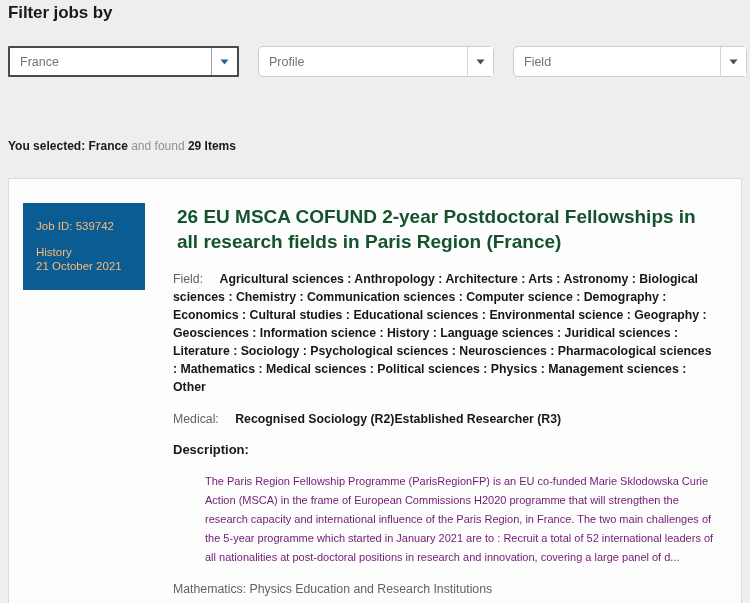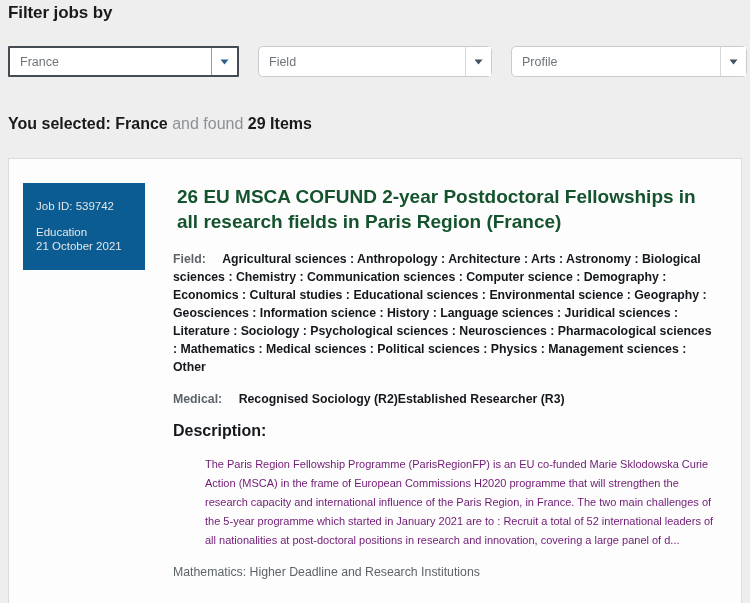--- a/index.html
+++ b/index.html
@@ -61,21 +61,22 @@
     justify-content: center;
     border-left: 1px solid #d3d7da;
     background: #ffffff;
   }
   .select-wrap.w1 .select-arrow { border-left: 1px solid #9aa0a6; }
   .select-arrow svg { display: block; }
 
   
   .selection-summary {
     padding: 38px 0 0 8px;
-    font-size: 16px;
+    font-size: 12px;
+    margin-top: 24px;
   }
   .selection-summary .lbl   { font-weight: bold; color: #1a1a1a; }
   .selection-summary .val   { font-weight: bold; color: #1a1a1a; }
   .selection-summary .mid   { font-weight: normal; color: #8d9196; }
   .selection-summary .count { font-weight: bold; color: #1a1a1a; }
 
   
   .card-area { padding: 25px 8px 0 8px; }
   .job-card {
     background: #fdfdfd;
@@ -87,21 +88,21 @@
   }
 
   .badge-col {
     flex: 0 0 auto;
     padding-left: 14px;
     padding-right: 0;
   }
   .job-badge {
     width: 122px;
     background: #0a5c92;
-    color: #e5e5e5;
+    color: #fdba74;
     padding: 17px 13px 18px 13px;
   }
   .job-badge .jobid {
     font-size: 11.5px;
     font-weight: normal;
     margin-bottom: 14px;
     white-space: nowrap;
   }
   .job-badge .dl-label {
     font-size: 11.5px;
@@ -129,25 +130,25 @@
     line-height: 1.33;
     margin: 0 0 15px 4px;
   }
 
   .meta-line {
     font-size: 12.3px;
     line-height: 1.47;
     color: #5d6469;
     margin-bottom: 14px;
   }
-  .meta-line .k { color: #5d6469; font-weight: bold; }
+  .meta-line .k { color: #5d6469; font-weight: normal; }
   .meta-line .v { color: #14181c; font-weight: bold; margin-left: 13px; }
 
   .desc-label {
-    font-size: 16px;
+    font-size: 13px;
     font-weight: bold;
     color: #14181c;
     margin-bottom: 15px;
   }
   .desc-body {
     font-size: 11px;
     line-height: 1.72;
     color: #701a75;
     margin-bottom: 15px;
     margin-left: 32px;
@@ -168,54 +169,54 @@
 
   <div class="select-wrap w1">
     <div class="select-value">France</div>
     <div class="select-arrow">
       <svg width="9" height="6" viewBox="0 0 9 6" aria-hidden="true">
         <path d="M0.5 0.5 L8.5 0.5 L4.5 5.5 Z" fill="#2a5f8f"></path>
       </svg>
     </div>
   </div>
 
+  <div class="select-wrap w3">
+    <div class="select-value">Profile</div>
+    <div class="select-arrow">
+      <svg width="9" height="6" viewBox="0 0 9 6" aria-hidden="true">
+        <path d="M0.5 0.5 L8.5 0.5 L4.5 5.5 Z" fill="#41515f"></path>
+      </svg>
+    </div>
+  </div>
+
   <div class="select-wrap w2">
     <div class="select-value">Field</div>
     <div class="select-arrow">
       <svg width="9" height="6" viewBox="0 0 9 6" aria-hidden="true">
         <path d="M0.5 0.5 L8.5 0.5 L4.5 5.5 Z" fill="#41515f"></path>
       </svg>
     </div>
   </div>
 
-  <div class="select-wrap w3">
-    <div class="select-value">Profile</div>
-    <div class="select-arrow">
-      <svg width="9" height="6" viewBox="0 0 9 6" aria-hidden="true">
-        <path d="M0.5 0.5 L8.5 0.5 L4.5 5.5 Z" fill="#41515f"></path>
-      </svg>
-    </div>
-  </div>
-
 </div>
 
 <div class="selection-summary">
   <span class="lbl">You selected:</span>
   <span class="val">France</span>
   <span class="mid">and found</span>
   <span class="count">29 Items</span>
 </div>
 
 <div class="card-area">
   <div class="job-card">
 
     <div class="badge-col">
       <div class="job-badge">
         <div class="jobid">Job ID: 539742</div>
-        <div class="dl-label">Education</div>
+        <div class="dl-label">History</div>
         <div class="dl-date">21 October 2021</div>
       </div>
     </div>
 
     <div class="content-col">
 
       <h2 class="job-title">26 EU MSCA COFUND 2-year Postdoctoral Fellowships in all research fields in Paris Region (France)</h2>
 
       <div class="meta-line">
         <span class="k">Field:</span>
@@ -226,19 +227,19 @@
         <span class="k">Medical:</span>
         <span class="v">Recognised Sociology (R2)Established Researcher (R3)</span>
       </div>
 
       <div class="desc-label">Description:</div>
 
       <div class="desc-body">The Paris Region Fellowship Programme (ParisRegionFP) is an EU co-funded Marie Sklodowska Curie Action (MSCA) in the frame of European Commissions H2020 programme that will strengthen the research capacity and international influence of the Paris Region, in France. The two main challenges of the 5-year programme which started in January 2021 are to : Recruit a total of 52 international leaders of all nationalities at post-doctoral positions in research and innovation, covering a large panel of d...</div>
 
       <div class="org-line">
         <span class="k">Mathematics:</span>
-        <span class="v">Higher Deadline and Research Institutions</span>
+        <span class="v">Physics Education and Research Institutions</span>
       </div>
 
     </div>
 
   </div>
 </div>
 
 </body></html>

